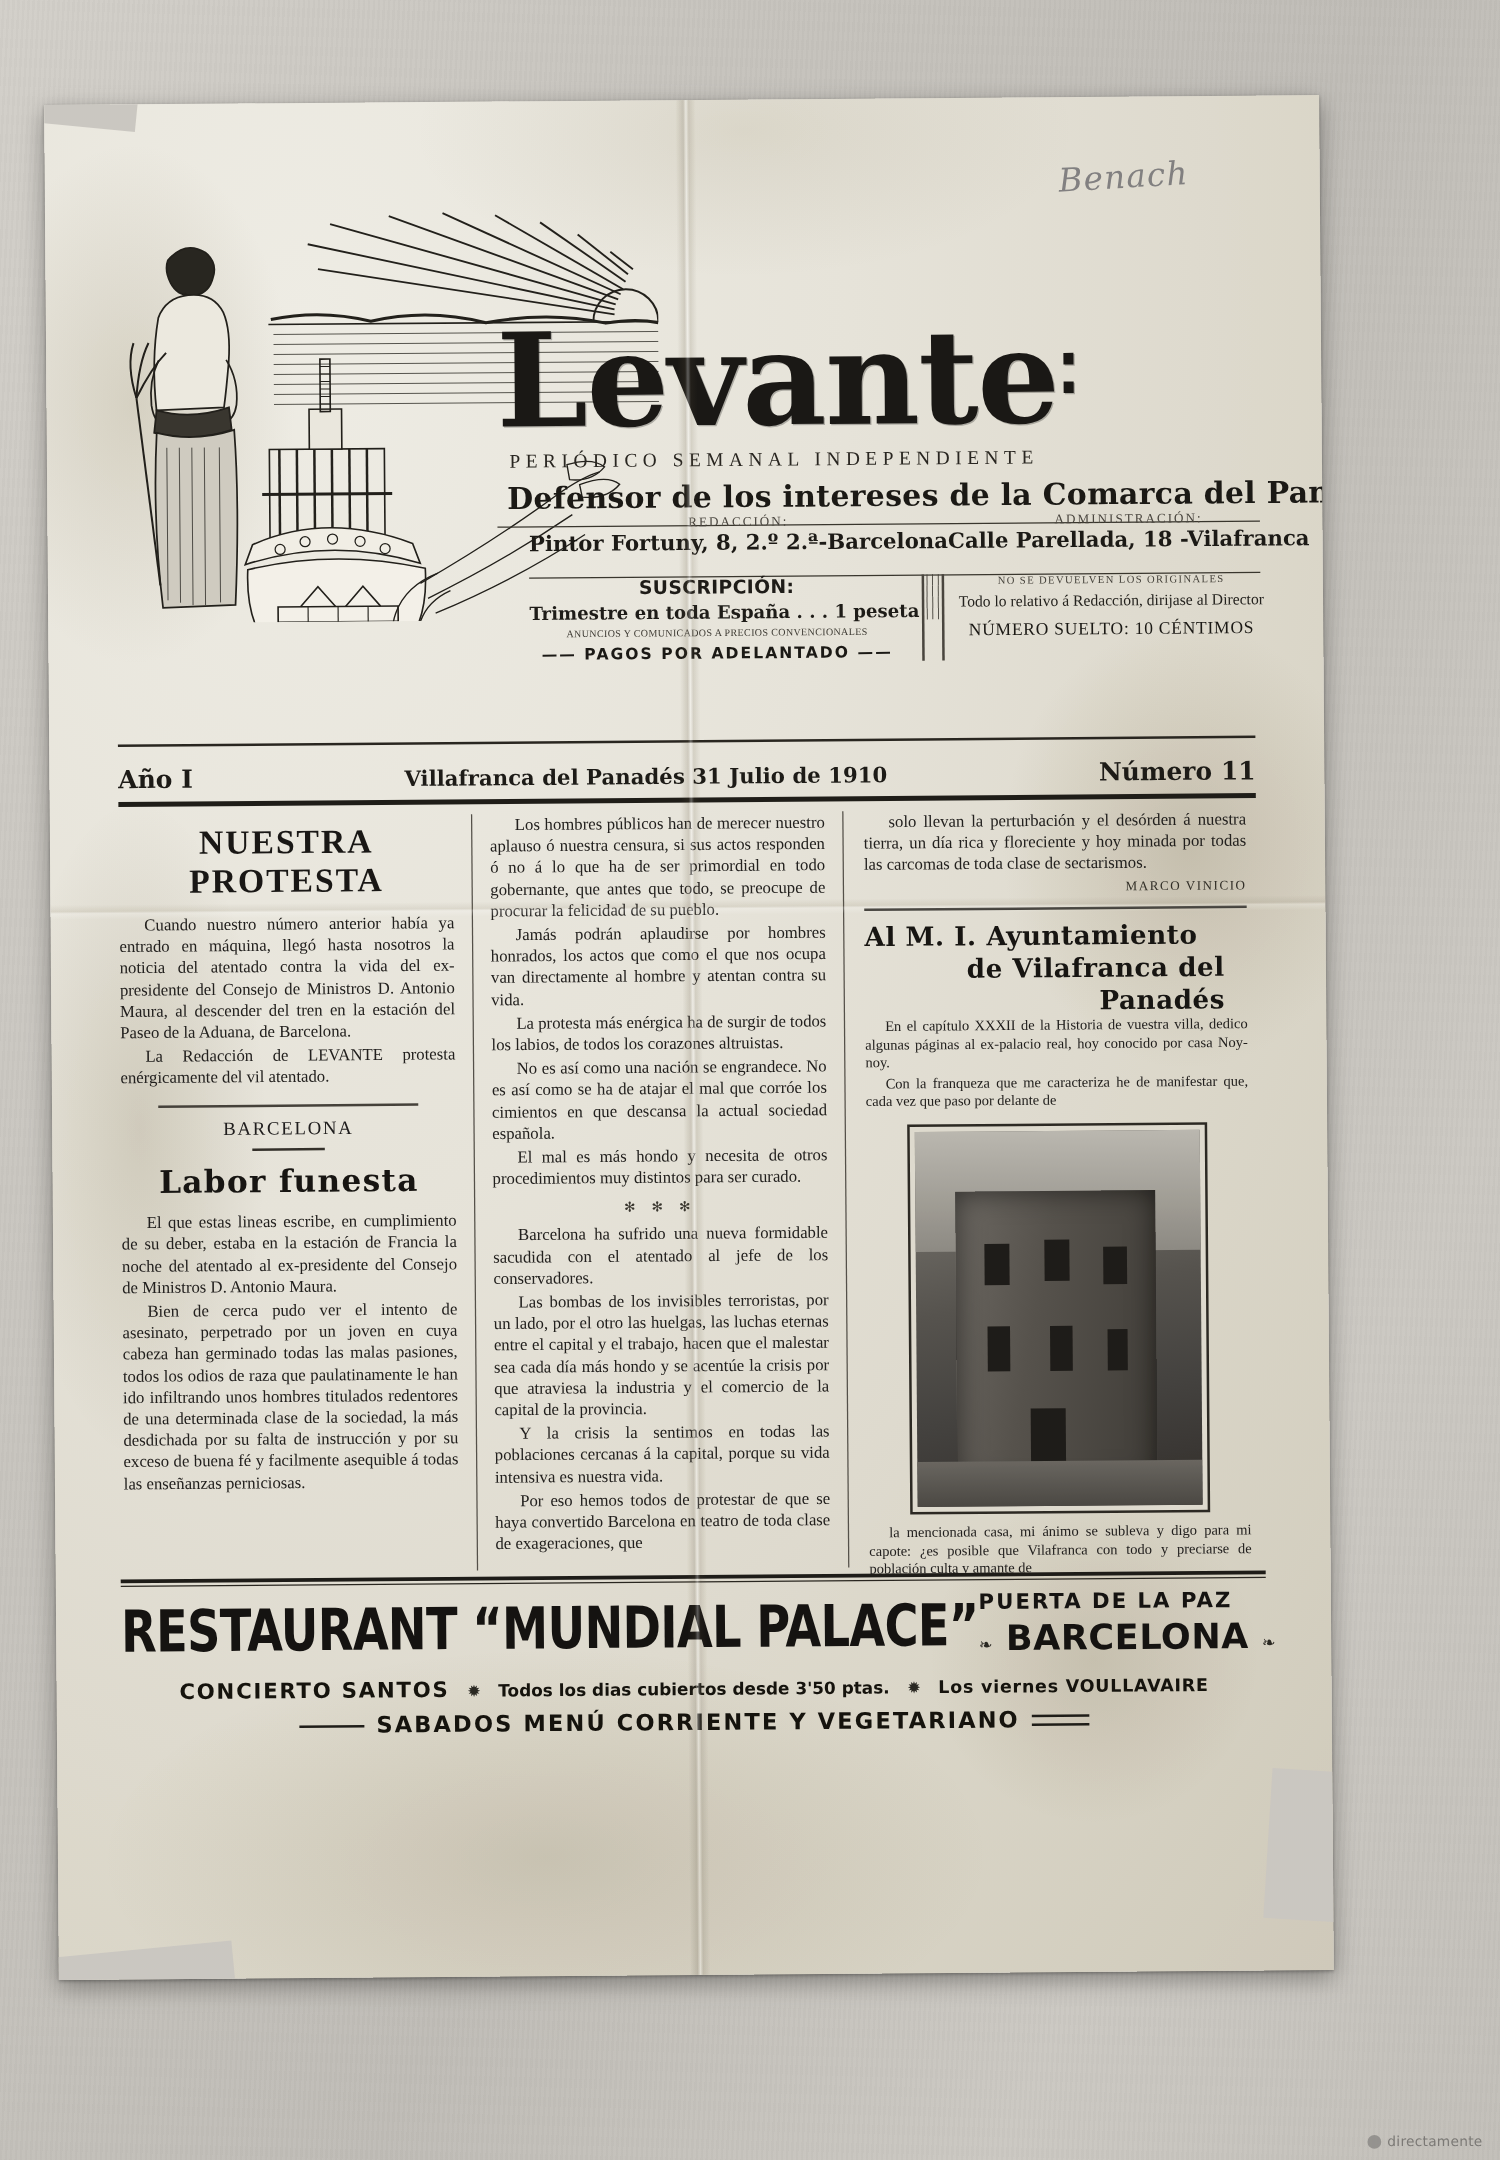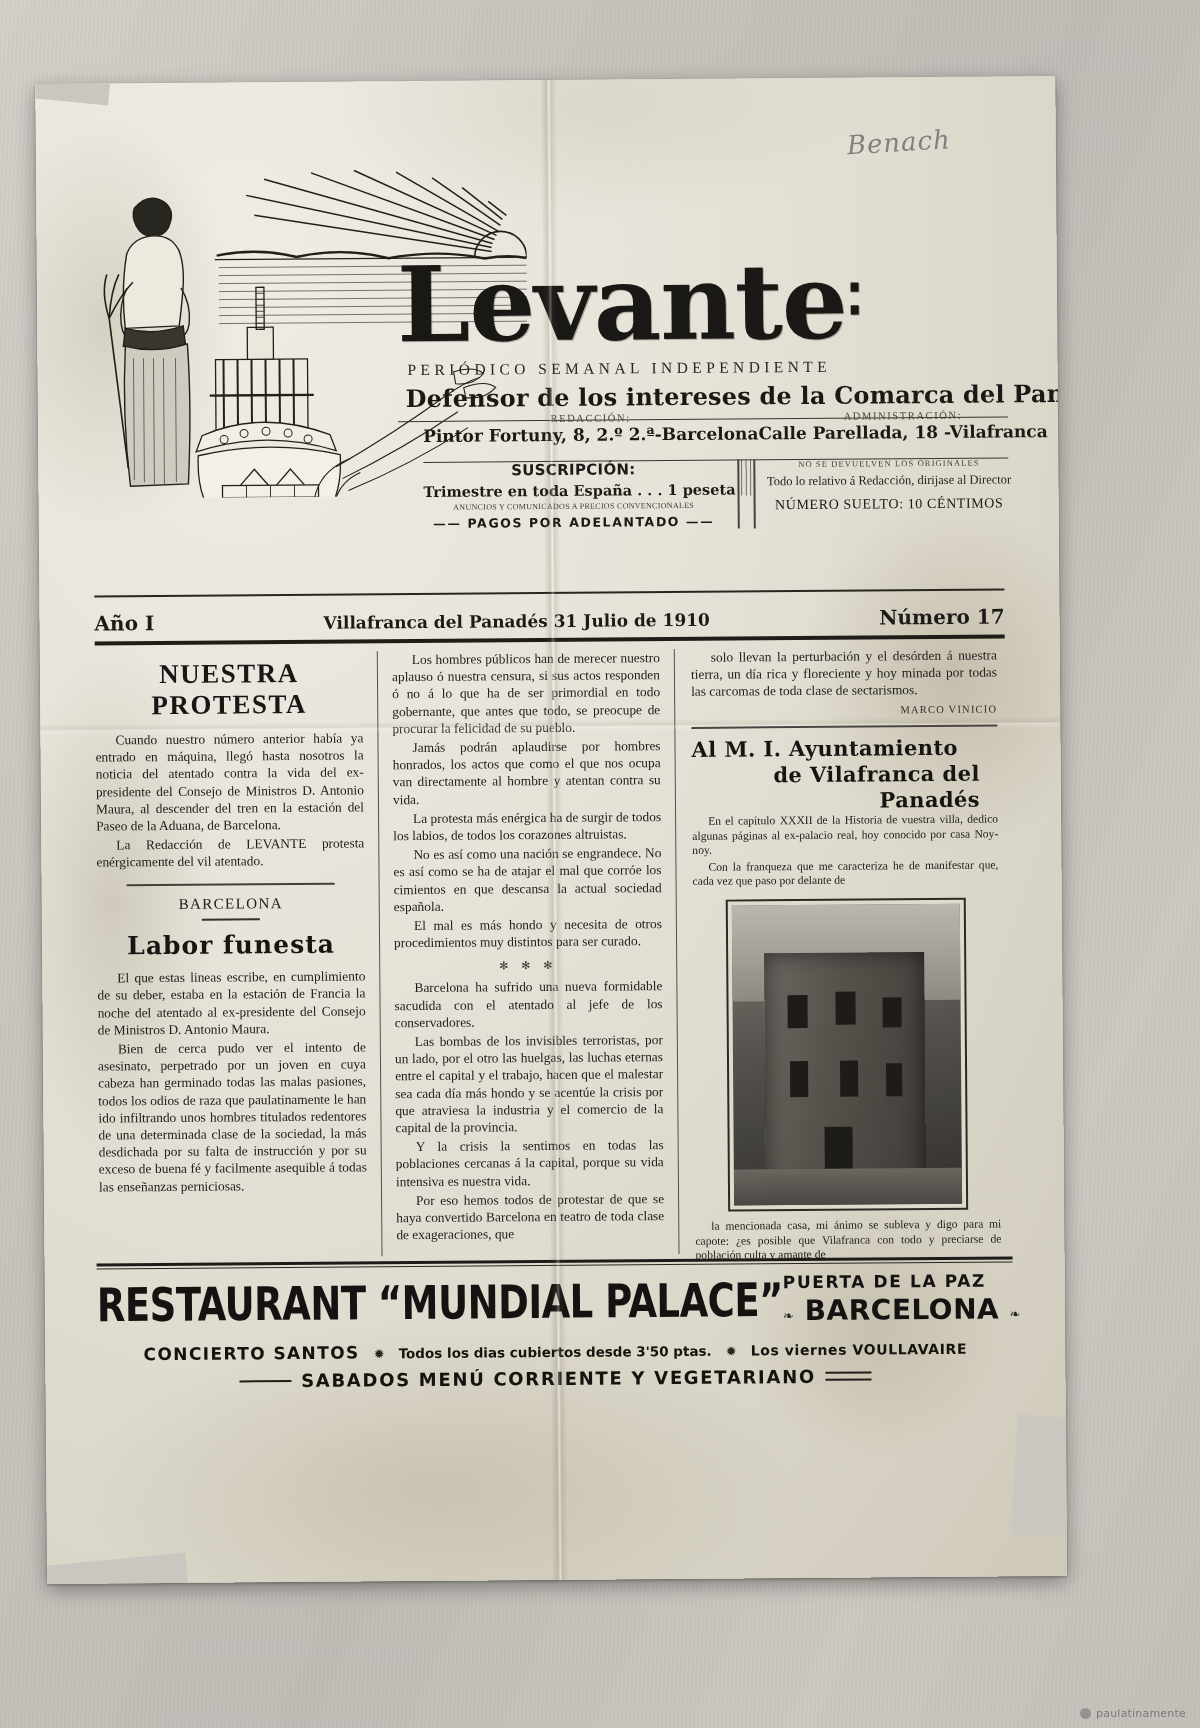--- a/index.html
+++ b/index.html
@@ -458,21 +458,21 @@
         </div>
       </div>
     </div>
 
     <div id="dateline-rules">
       <div class="rule-med"></div>
     </div>
     <div id="dateline">
       <div class="dl-side">Año I</div>
       <div class="dl-center">Villafranca del Panadés 31 Julio de 1910</div>
-      <div class="dl-side">Número 17</div>
+      <div class="dl-side">Número 11</div>
     </div>
     <div style="position:absolute;left:55px;top:558px;width:910px;" class="rule-thick"></div>
 
     <div id="cols">
 
       <div class="col c1">
         <div class="hl-1">NUESTRA PROTESTA</div>
         <p class="body">Cuando nuestro número anterior había ya entrado en máquina, llegó hasta nosotros la noticia del atentado contra la vida del ex-presidente del Consejo de Ministros D. Antonio Maura, al descender del tren en la estación del Paseo de la Aduana, de Barcelona.</p>
         <p class="body">La Redacción de LEVANTE protesta enérgicamente del vil atentado.</p>
         <div class="mini-rule"></div>
@@ -558,14 +558,14 @@
 
   <div id="fold"></div>
   <div id="crease"></div>
   <div class="edge e-tl"></div>
   <div class="edge e-bl"></div>
   <div class="edge e-br"></div>
 </div>
 
 <div id="watermark">
   <span class="wm-dot"></span>
-  <span>paulatinamente</span>
+  <span>directamente</span>
 </div>
 
 </body></html>

